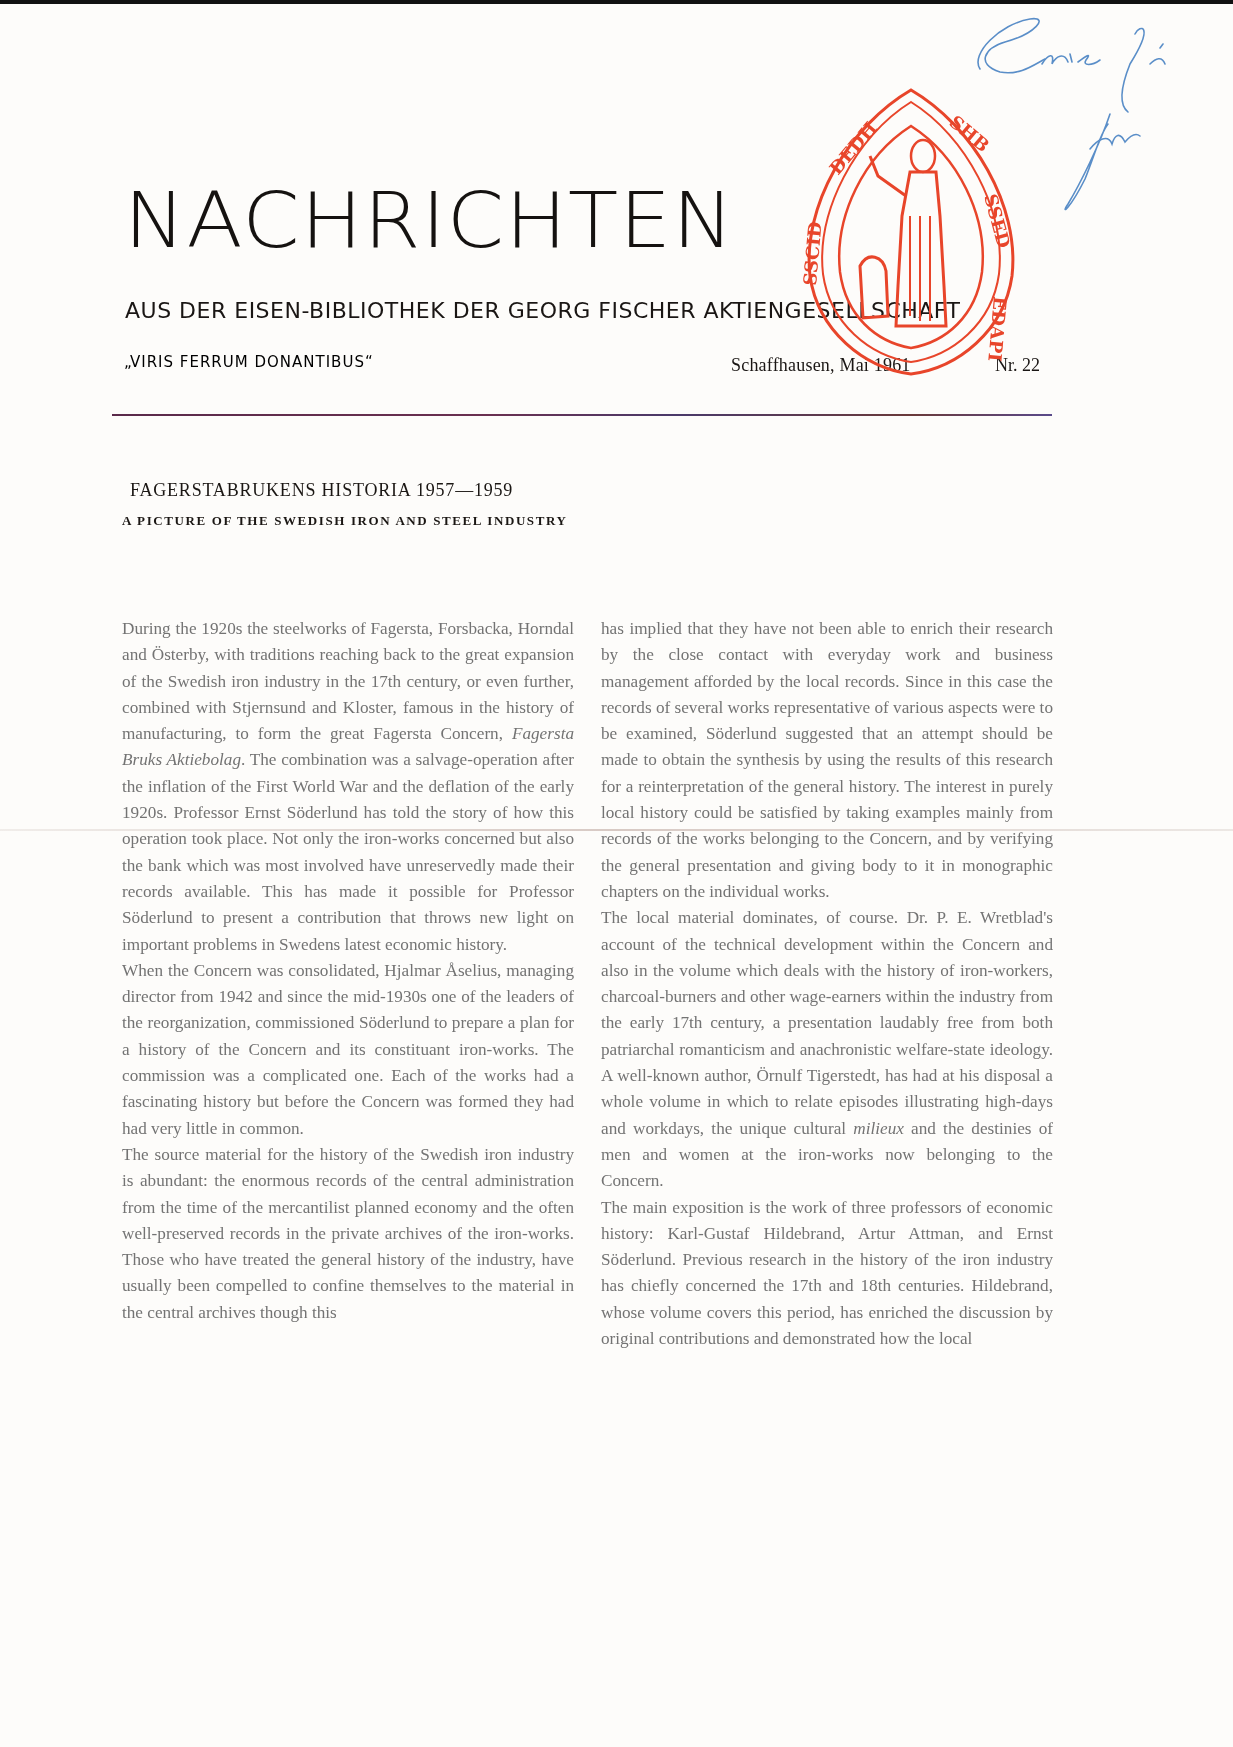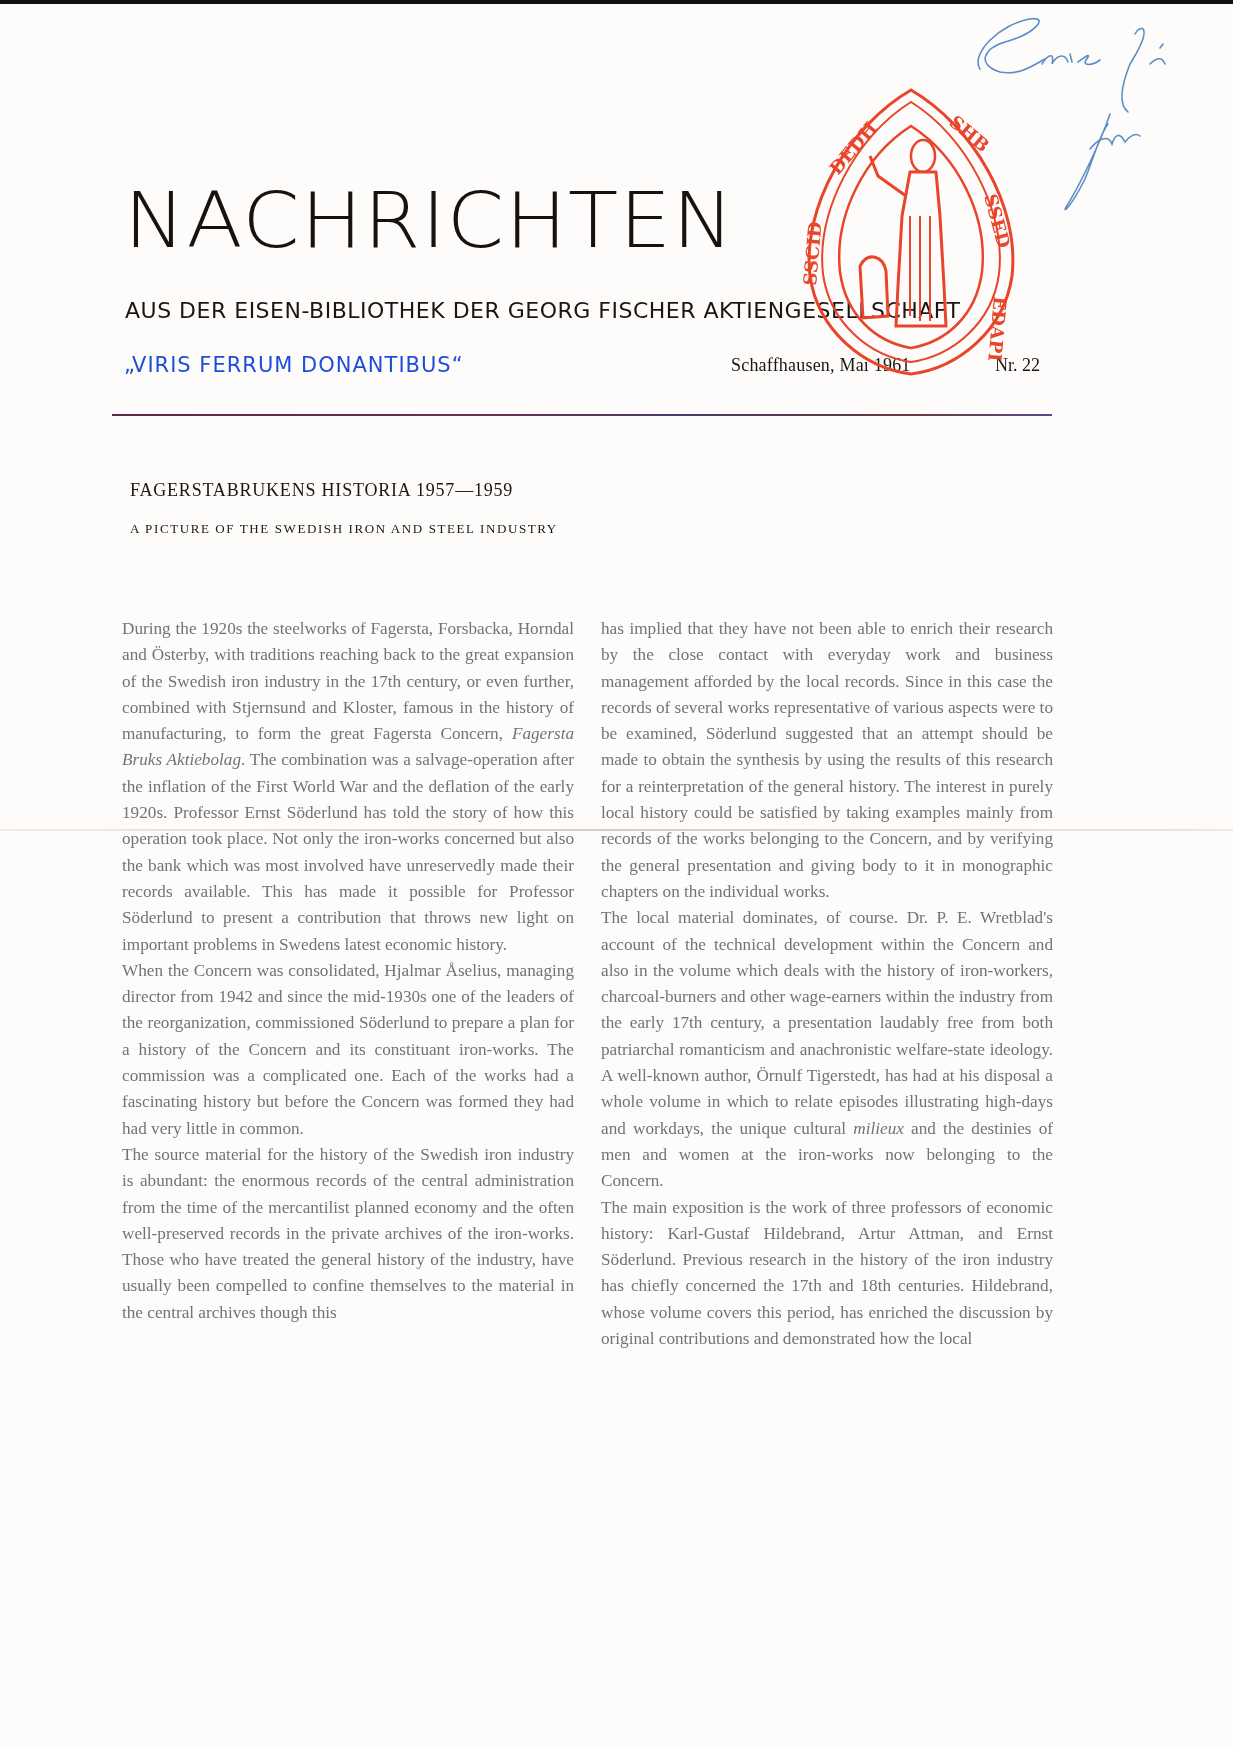--- a/index.html
+++ b/index.html
@@ -19,22 +19,22 @@
     font-size: 76px; letter-spacing: 1px; line-height: 1; color: #151210;
     transform: scaleX(1.08); transform-origin: left top;
   }
   .masthead-sub {
     position: absolute; left: 125px; top: 298px;
     font-family: "DejaVu Sans", sans-serif; font-size: 22px; letter-spacing: 0.5px;
     color: #1a1614; white-space: nowrap; z-index: 2;
   }
   .motto {
     position: absolute; left: 124px; top: 353px;
-    font-family: "DejaVu Sans", sans-serif; font-size: 21px; letter-spacing: 1px;
-    color: #1d4ed8; white-space: nowrap;
+    font-family: "DejaVu Sans", sans-serif; font-size: 15px; letter-spacing: 1px;
+    color: #000000; white-space: nowrap;
   }
   .place-date {
     position: absolute; left: 731px; top: 355px;
     font-size: 18px; color: #1a1614; white-space: nowrap; letter-spacing: 0.2px;
   }
   .issue-no {
     position: absolute; left: 995px; top: 355px;
     font-size: 18px; color: #1a1614; white-space: nowrap;
   }
   .divider {
@@ -114,21 +114,21 @@
     <path d="M 175 30 C 180 20, 195 20, 170 60 C 162 80, 158 100, 168 108"></path>
     <path d="M 190 60 C 196 54, 202 52, 205 60"></path>
     <path d="M 200 44 L 203 40"></path>
     <path d="M 150 110 C 140 140, 120 180, 108 200 C 100 212, 110 205, 125 175 C 135 150, 140 130, 148 120"></path>
     <path d="M 130 145 C 138 135, 148 130, 152 140 C 155 130, 160 128, 165 138 C 170 132, 175 128, 180 132"></path>
   </g>
 </svg>
 
 <main>
   <h1 class="article-title" style="margin:8px;font-weight:normal;">FAGERSTABRUKENS HISTORIA 1957—1959</h1>
-  <h2 class="article-subtitle" style="margin:8px;font-weight:normal;">A PICTURE OF THE SWEDISH IRON AND STEEL INDUSTRY</h2>
+  <h2 class="article-subtitle" style="margin:0;font-weight:bold;">A PICTURE OF THE SWEDISH IRON AND STEEL INDUSTRY</h2>
 
   <div class="col col-left">
     <p><span>During the 1920s the steelworks of Fagersta, Forsbacka, Horndal and Österby, with traditions reaching back to the great expansion of the Swe­dish iron industry in the 17th century, or even further, combined with Stjernsund and Kloster, famous in the history of manufacturing, to form the great Fagersta Concern, </span><em>Fagersta Bruks Ak­tiebolag</em><span>. The combination was a salvage-opera­tion after the inflation of the First World War and the deflation of the early 1920s. Professor Ernst Söderlund has told the story of how this operation took place. Not only the iron-works concerned but also the bank which was most in­volved have unreservedly made their records available. This has made it possible for Profes­sor Söderlund to present a contribution that throws new light on important problems in Swe­dens latest economic history.</span></p>
     <p>When the Concern was consolidated, Hjalmar Åselius, managing director from 1942 and since the mid-1930s one of the leaders of the reorgani­zation, commissioned Söderlund to prepare a plan for a history of the Concern and its consti­tuant iron-works. The commission was a compli­cated one. Each of the works had a fascinating history but before the Concern was formed they had had very little in common.</p>
     <p>The source material for the history of the Swe­dish iron industry is abundant: the enormous records of the central administration from the time of the mercantilist planned economy and the often well-preserved records in the private archives of the iron-works. Those who have trea­ted the general history of the industry, have usually been compelled to confine themselves to the material in the central archives though this</p>
   </div>
 
   <div class="col col-right">
     <p>has implied that they have not been able to enrich their research by the close contact with every­day work and business management afforded by the local records. Since in this case the records of several works representative of various aspects were to be examined, Söderlund suggested that an attempt should be made to obtain the syn­thesis by using the results of this research for a reinterpretation of the general history. The in­terest in purely local history could be satisfied by taking examples mainly from records of the works belonging to the Concern, and by verifying the general presentation and giving body to it in monographic chapters on the individual works.</p>
     <p><span>The local material dominates, of course. Dr. P. E. Wretblad's account of the technical development within the Concern and also in the volume which deals with the history of iron-workers, charcoal-burners and other wage-earners within the in­dustry from the early 17th century, a presen­tation laudably free from both patriarchal roman­ticism and anachronistic welfare-state ideology. A well-known author, Örnulf Tigerstedt, has had at his disposal a whole volume in which to relate episodes illustrating high-days and workdays, the unique cultural </span><em>milieux</em><span> and the destinies of men and women at the iron-works now belonging to the Concern.</span></p>

